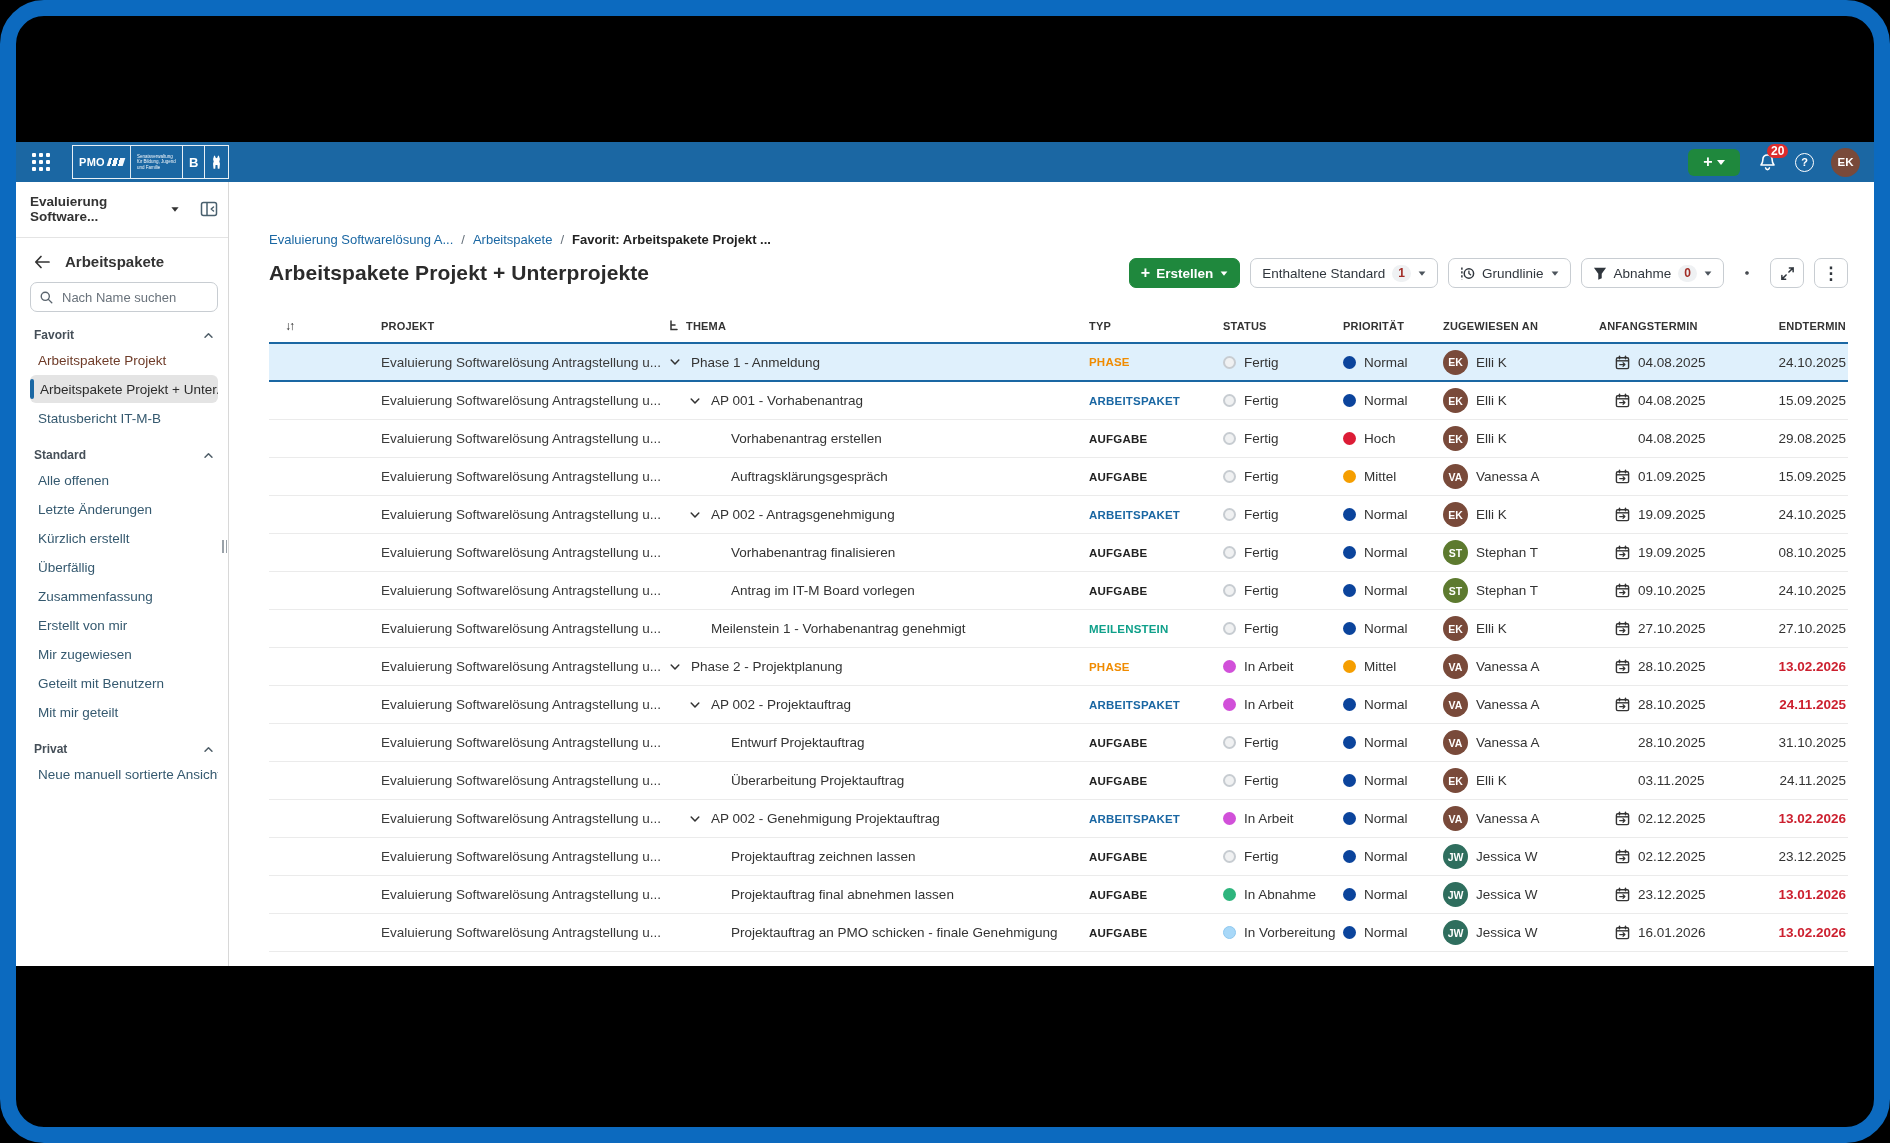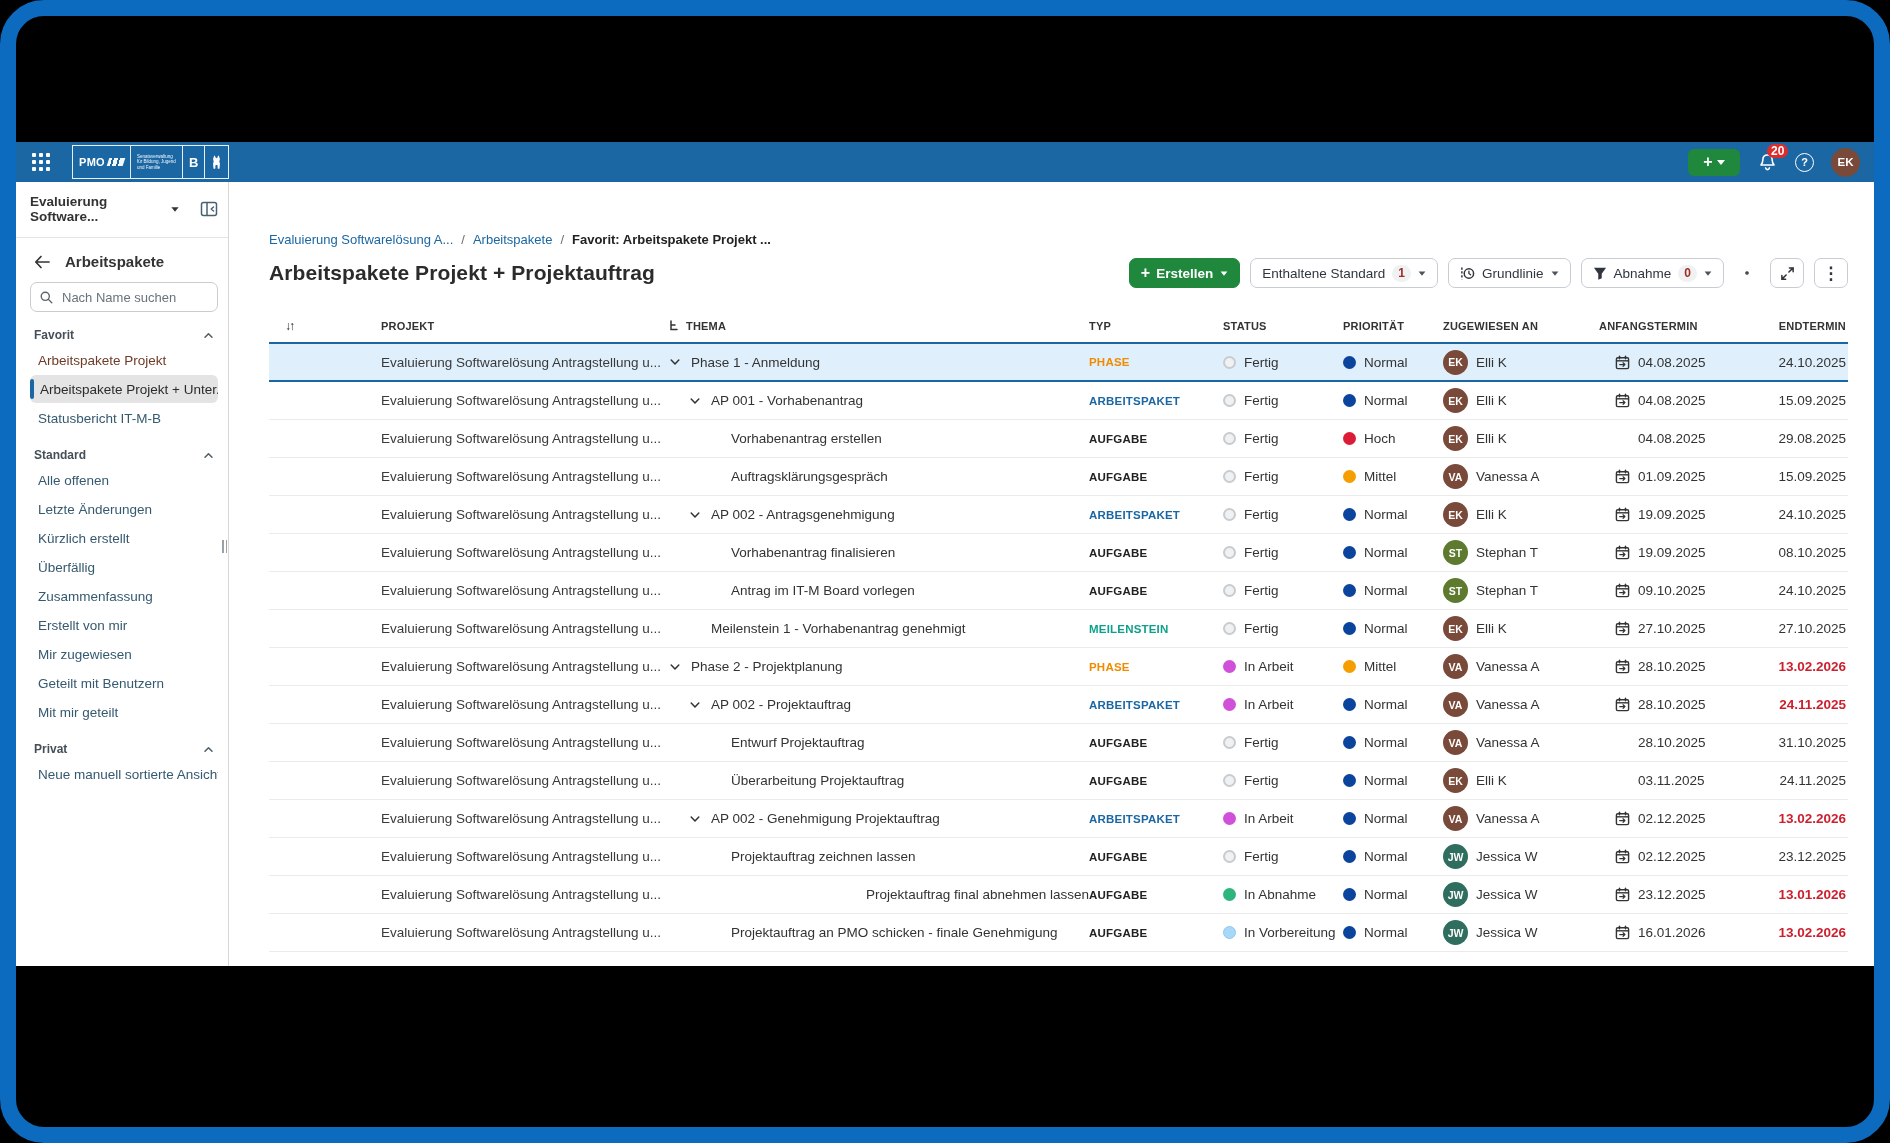--- a/index.html
+++ b/index.html
@@ -231,21 +231,21 @@
     <div class="content">
       <div class="breadcrumb">
         <a>Evaluierung Softwarelösung A...</a>
         <span>/</span>
         <a>Arbeitspakete</a>
         <span>/</span>
         <span class="current">Favorit: Arbeitspakete Projekt ...</span>
       </div>
 
       <div class="title-row">
-        <h1>Arbeitspakete Projekt + Projektauftrag</h1>
+        <h1>Arbeitspakete Projekt + Unterprojekte</h1>
         <div class="tools">
           <button class="btn btn-green">
             <span class="plus">+</span>
             <span>Erstellen</span>
             <span class="caret"></span>
           </button>
           <button class="btn">
             <span>Enthaltene Standard</span>
             <span class="count-badge">1</span>
             <span class="caret"></span>
@@ -795,21 +795,21 @@
                     <path d="M5 10.2h5.5M8.6 8.3l2 1.9-2 1.9" fill="none" stroke="#333" stroke-width="1.3" stroke-linecap="round" stroke-linejoin="round"></path>
                   </svg>
                 </span>
                 <span>02.12.2025</span>
               </div>
               <div class="c-end">23.12.2025</div>
             </div>
             <div class="grid trow">
               <div class="c-exp"></div>
               <div class="c-proj">Evaluierung Softwarelösung Antragstellung u...</div>
-              <div class="c-topic" style="padding-left: 40px; justify-content: flex-end;">
+              <div class="c-topic" style="padding-left: 40px;">
                 <span class="chev"></span>
                 <span>Projektauftrag final abnehmen lassen</span>
               </div>
               <div class="c-type" style="color: rgb(34, 34, 34);">AUFGABE</div>
               <div class="c-flex">
                 <span class="dot" style="background: rgb(46, 181, 125);"></span>
                 <span>In Abnahme</span>
               </div>
               <div class="c-flex">
                 <span class="dot" style="background: rgb(11, 68, 156);"></span>

